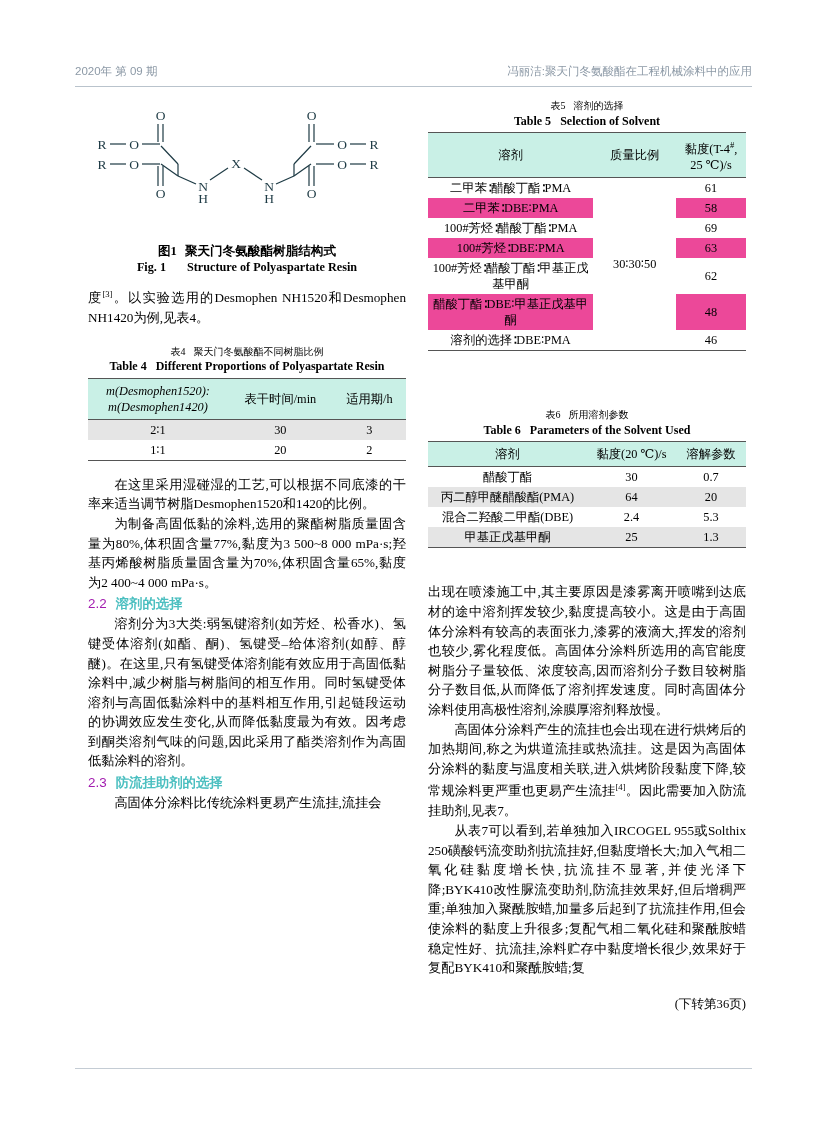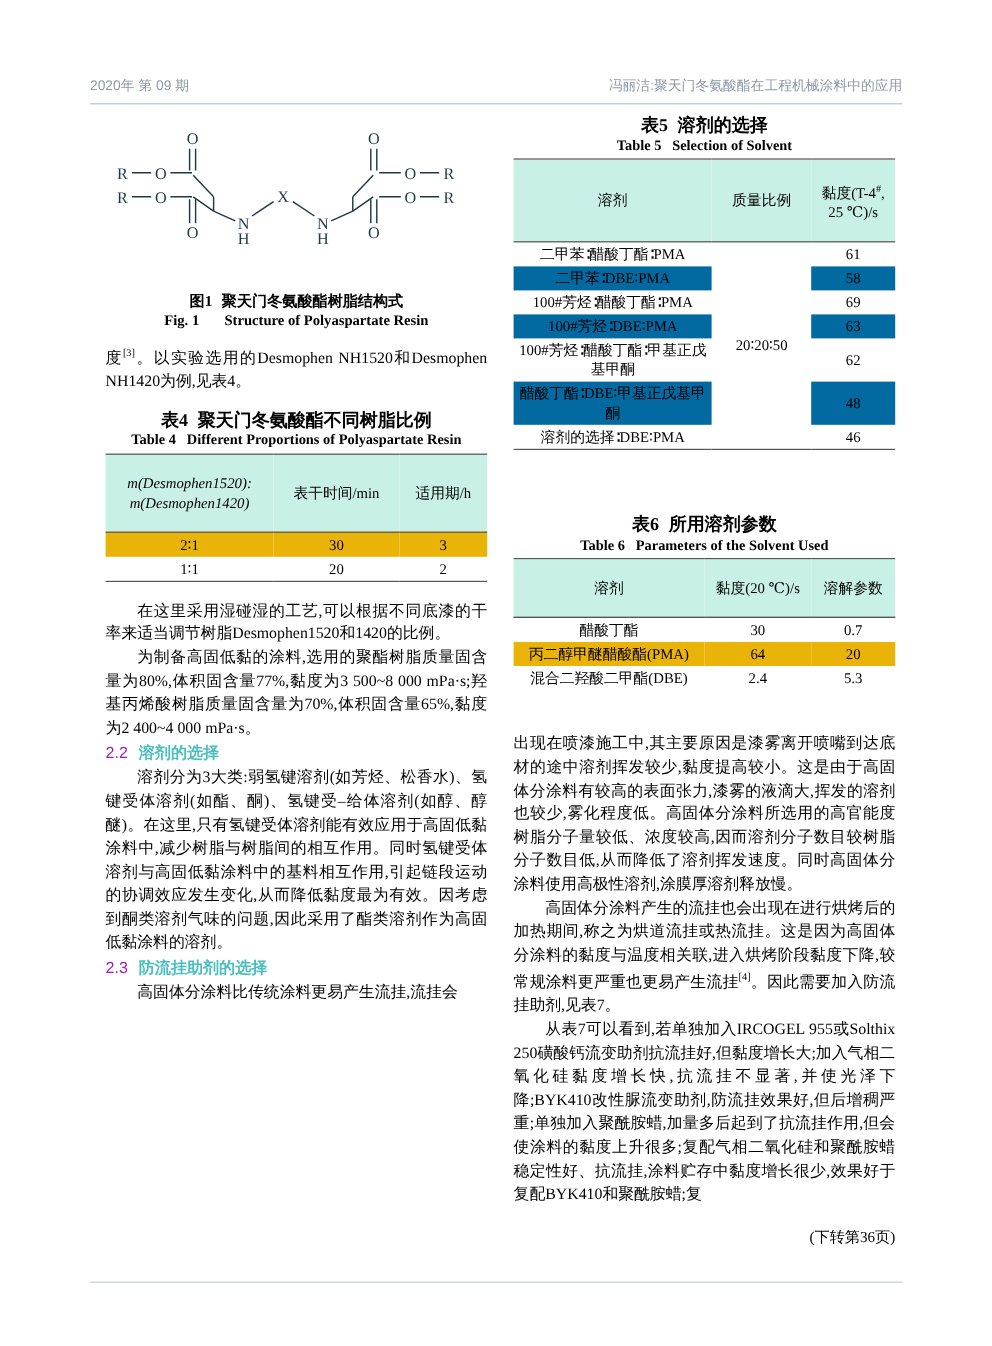--- a/index.html
+++ b/index.html
@@ -55,41 +55,41 @@
   
   .fig-wrap { position:relative; height:128px; }
   .fig-cap { text-align:center; line-height:15.5px; margin-top:4px; }
   .fig-cap .cn { font-size:12.6px; font-weight:bold;margin-top:18px; }
   .fig-cap .cn .lbl { margin-right:8px; }
   .fig-cap .en { font-size:12.2px; font-weight:bold; }
   .fig-cap .en .lbl { margin-right:21px; }
 
   
   .tbl-cap { text-align:center; line-height:15.6px; }
-  .tbl-cap .cn { font-size:15px; font-weight:bold;text-align:center; }
+  .tbl-cap .cn { font-size:10px; font-weight:normal;text-align:center; }
   .tbl-cap .cn .lbl { margin-right:8px; }
   .tbl-cap .en { font-size:12.0px; font-weight:bold; }
   .tbl-cap .en .lbl { margin-right:9px; }
 
   table.dt {
     width:100%;
     border-collapse:collapse;
     font-size:12.3px;
     margin-top:3px;
   }
   table.dt td, table.dt th {
     padding:2px 3px;
     text-align:center;
     font-weight:normal;
     line-height:16px;
   }
   table.dt thead tr { background:#c9f0e6; }
-  table.dt thead td { padding:16px 3px; }
-  .rowtint { background:#eab308;margin-left:40px; }
-  .cellTint { background:#0369a1; }
+  table.dt thead td { padding:4px 3px; }
+  .rowtint { background:#e5e5e5;margin-left:40px; }
+  .cellTint { background:#ec4899; }
   .topline { border-top:1.4px solid #555; }
   .botline { border-bottom:1.4px solid #555; }
   td.lft { text-align:left; padding-left:4px; }
   .ital { font-style:italic; }
   .small-sup { font-size:8.5px; vertical-align:super; }
 
   
   .ftr { position:absolute; left:0; top:1052px; width:827px; height:60px; }
   .ftr-rule { position:absolute; left:75px; top:1052px; width:677px; height:1px; background:#c4ccd4; }
   .cont-note { text-align:right; font-size:12.6px; margin-top:18px; }
@@ -262,21 +262,21 @@
           <td style="width:26%">质量比例</td>
           <td style="width:22%">
             <span>黏度(T-4</span><sup class="small-sup">#</sup><span>,</span><br>
             <span>25 ℃)/s</span>
           </td>
         </tr>
       </thead>
       <tbody>
         <tr>
           <td class="lft">二甲苯∶醋酸丁酯∶PMA</td>
-          <td rowspan="7">20∶20∶50</td>
+          <td rowspan="7">30∶30∶50</td>
           <td>61</td>
         </tr>
         <tr>
           <td class="lft cellTint">二甲苯∶DBE∶PMA</td>
           <td class="cellTint">58</td>
         </tr>
         <tr>
           <td class="lft">100#芳烃∶醋酸丁酯∶PMA</td>
           <td>69</td>
         </tr>
@@ -327,20 +327,25 @@
         <tr class="rowtint">
           <td class="lft">丙二醇甲醚醋酸酯(PMA)</td>
           <td>64</td>
           <td>20</td>
         </tr>
         <tr>
           <td class="lft">混合二羟酸二甲酯(DBE)</td>
           <td>2.4</td>
           <td>5.3</td>
         </tr>
+        <tr class="rowtint botline">
+          <td class="lft">甲基正戊基甲酮</td>
+          <td>25</td>
+          <td>1.3</td>
+        </tr>
       </tbody>
     </table>
 
     <div style="height:34px"></div>
 
     <p class="body noind">出现在喷漆施工中,其主要原因是漆雾离开喷嘴到达底材的途中溶剂挥发较少,黏度提高较小。这是由于高固体分涂料有较高的表面张力,漆雾的液滴大,挥发的溶剂也较少,雾化程度低。高固体分涂料所选用的高官能度树脂分子量较低、浓度较高,因而溶剂分子数目较树脂分子数目低,从而降低了溶剂挥发速度。同时高固体分涂料使用高极性溶剂,涂膜厚溶剂释放慢。</p>
     <p class="body"><span>高固体分涂料产生的流挂也会出现在进行烘烤后的加热期间,称之为烘道流挂或热流挂。这是因为高固体分涂料的黏度与温度相关联,进入烘烤阶段黏度下降,较常规涂料更严重也更易产生流挂</span><sup class="ref">[4]</sup><span>。因此需要加入防流挂助剂,见表7。</span></p>
     <p class="body">从表7可以看到,若单独加入IRCOGEL 955或Solthix 250磺酸钙流变助剂抗流挂好,但黏度增长大;加入气相二氧化硅黏度增长快,抗流挂不显著,并使光泽下降;BYK410改性脲流变助剂,防流挂效果好,但后增稠严重;单独加入聚酰胺蜡,加量多后起到了抗流挂作用,但会使涂料的黏度上升很多;复配气相二氧化硅和聚酰胺蜡稳定性好、抗流挂,涂料贮存中黏度增长很少,效果好于复配BYK410和聚酰胺蜡;复</p>
     <p class="cont-note">(下转第36页)</p>
   </div>

